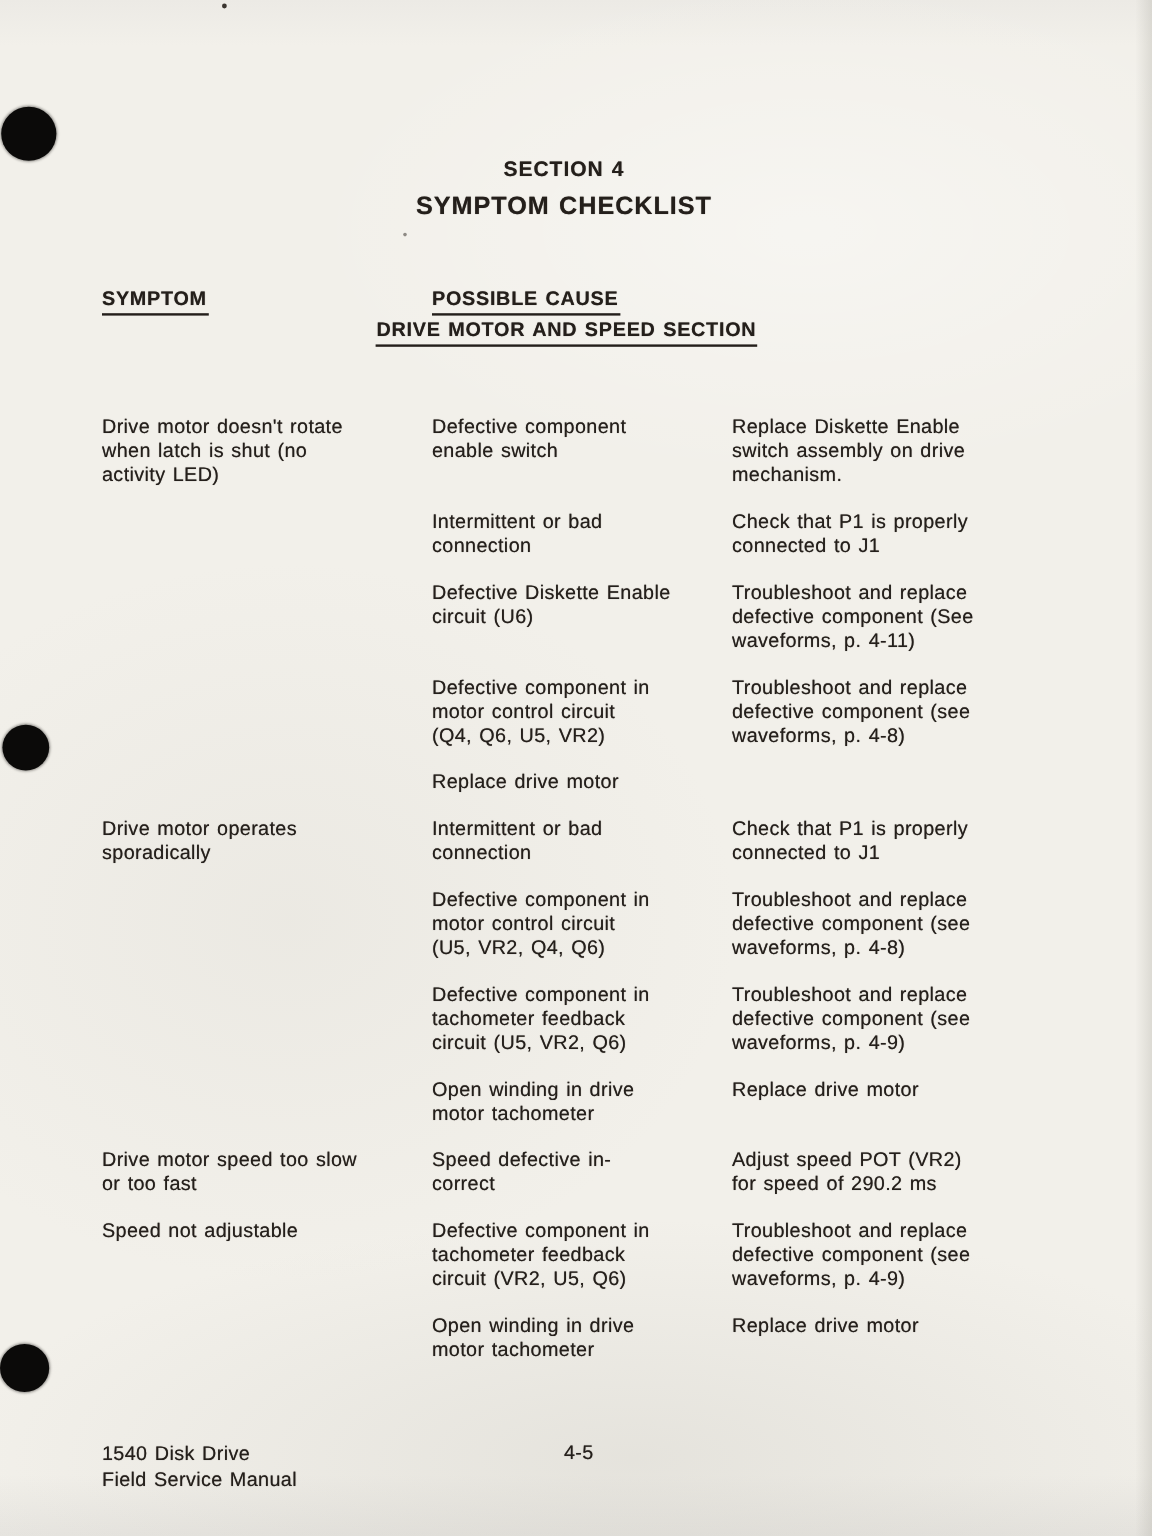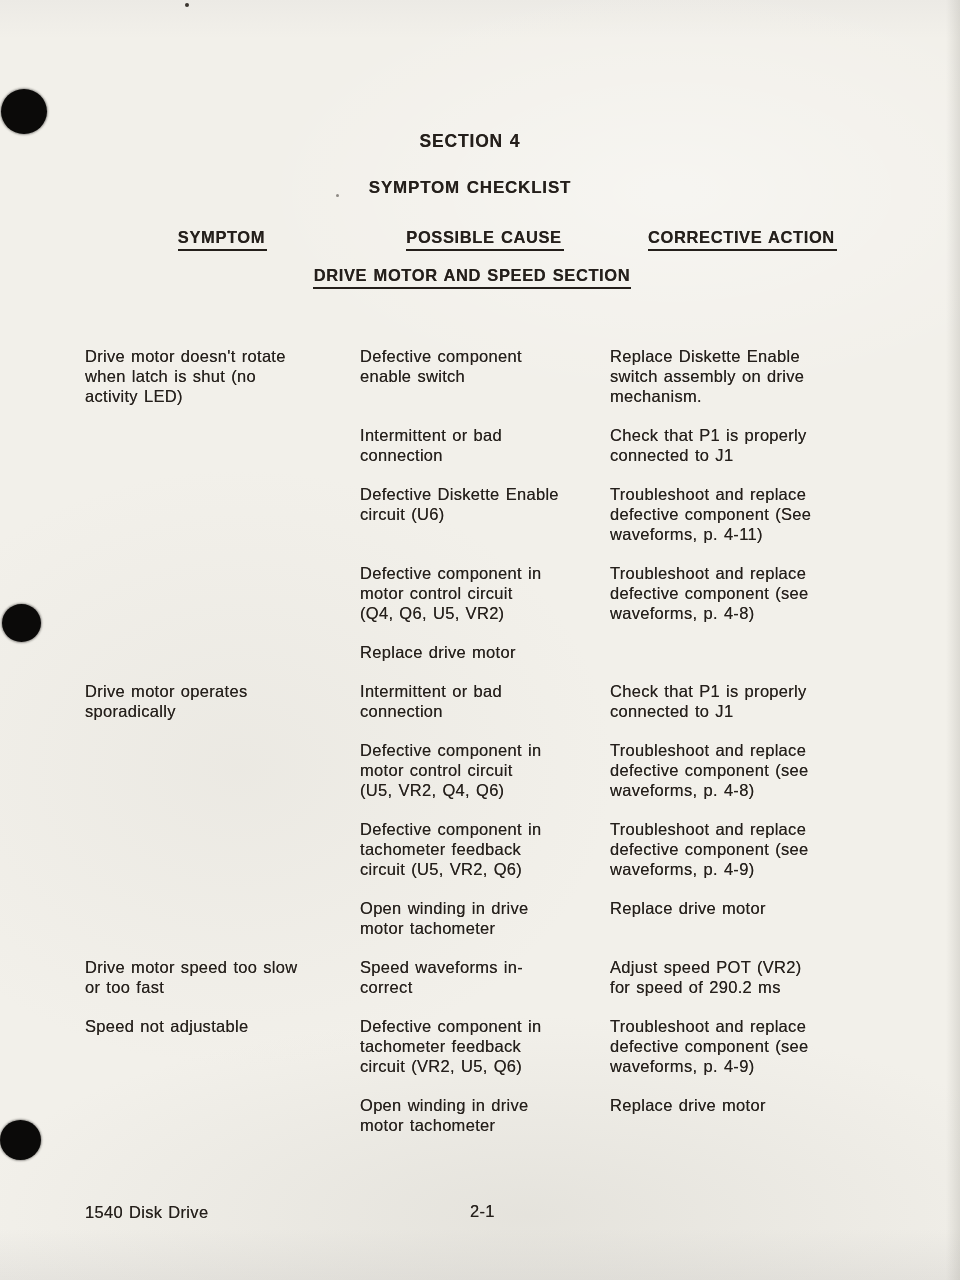--- a/index.html
+++ b/index.html
@@ -32,25 +32,25 @@
   }
   .hole-1{left:1px;top:89px;width:46px;height:45px;}
   .hole-2{left:2px;top:604px;width:39px;height:38px;}
   .hole-3{left:0px;top:1120px;width:41px;height:40px;}
   .speck{position:absolute;background:#3a352f;border-radius:50%;}
   .speck-1{left:185px;top:3px;width:4px;height:4px;}
   .speck-2{left:336px;top:194px;width:3px;height:3px;opacity:.55;}
 
   .titles{position:absolute;left:0;top:0;width:940px;text-align:center;}
   .section-title{position:absolute;top:131px;left:0;width:100%;font-size:17.5px;font-weight:bold;letter-spacing:0.8px;}
-  .page-title{position:absolute;top:178px;left:0;width:100%;font-size:17px;font-weight:bold;letter-spacing:0.8px;}
+  .page-title{position:absolute;top:160px;left:0;width:100%;font-size:21px;font-weight:bold;letter-spacing:0.8px;}
 
   .col-headers{
-    position:absolute;left:85px;top:228px;width:790px;
-    display:grid;grid-template-columns:275px 250px 1fr;text-align:center;
+    position:absolute;left:85px;top:240px;width:790px;
+    display:grid;grid-template-columns:275px 250px 1fr;
   }
   .col-head{font-size:16.5px;font-weight:bold;letter-spacing:0.6px;}
   .col-head span{display:inline-block;border-bottom:2px solid #241f1b;padding:0 2px 2px 0;}
 
   .group-heading{
     position:absolute;left:77px;top:266px;width:790px;text-align:center;
     font-size:16.5px;font-weight:bold;letter-spacing:0.6px;
   }
   .group-heading span{display:inline-block;border-bottom:2px solid #241f1b;padding:0 1px 2px 1px;}
 
@@ -79,21 +79,20 @@
   <div class="speck speck-2"></div>
 
   <div class="titles txt">
     <div class="section-title">SECTION 4</div>
     <div class="page-title">SYMPTOM CHECKLIST</div>
   </div>
 
   <div class="col-headers txt">
     <div class="col-head"><span>SYMPTOM</span></div>
     <div class="col-head"><span>POSSIBLE CAUSE</span></div>
-    <div class="col-head"><span>CORRECTIVE ACTION</span></div>
   </div>
 
   <div class="group-heading txt"><span>DRIVE MOTOR AND SPEED SECTION</span></div>
 
   <div class="table-body txt">
     <div class="row">
       <div class="cell symptom">Drive motor doesn't rotate
 when latch is shut (no
 activity LED)</div>
       <div class="cell cause">Defective component
@@ -167,21 +166,21 @@
     <div class="row">
       <div class="cell symptom"></div>
       <div class="cell cause">Open winding in drive
 motor tachometer</div>
       <div class="cell action">Replace drive motor</div>
     </div>
 
     <div class="row">
       <div class="cell symptom">Drive motor speed too slow
 or too fast</div>
-      <div class="cell cause">Speed waveforms in-
+      <div class="cell cause">Speed defective in-
 correct</div>
       <div class="cell action">Adjust speed POT (VR2)
 for speed of 290.2 ms</div>
     </div>
 
     <div class="row">
       <div class="cell symptom">Speed not adjustable</div>
       <div class="cell cause">Defective component in
 tachometer feedback
 circuit (VR2, U5, Q6)</div>
@@ -194,17 +193,18 @@
       <div class="cell symptom"></div>
       <div class="cell cause">Open winding in drive
 motor tachometer</div>
       <div class="cell action">Replace drive motor</div>
     </div>
   </div>
 
   <div class="footer txt">
     <div class="footer-left">
       <div>1540 Disk Drive</div>
-    </div>
-    <div class="page-number">2-1</div>
+      <div>Field Service Manual</div>
+    </div>
+    <div class="page-number">4-5</div>
   </div>
 
 </div>
 
 </body></html>

